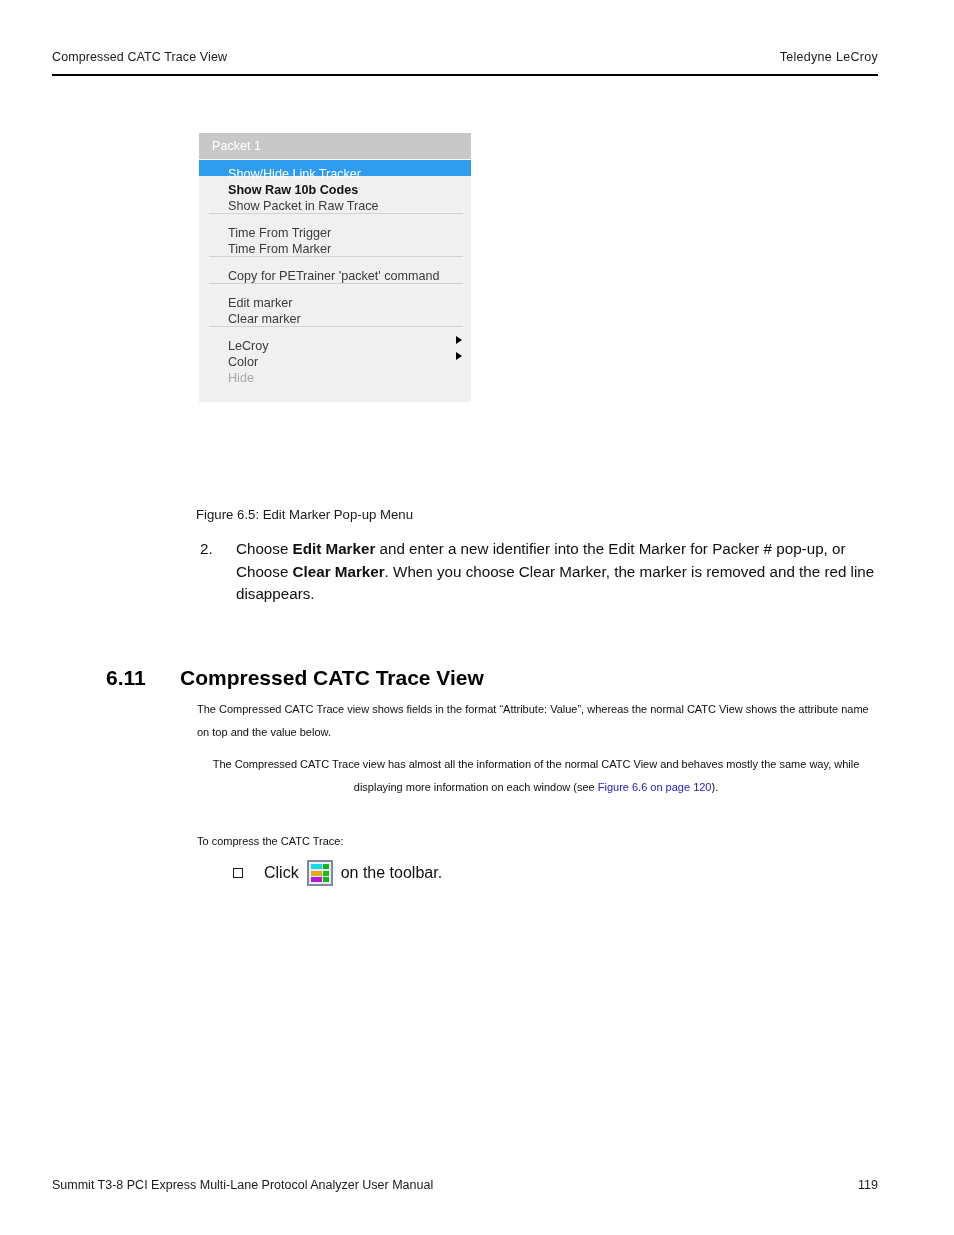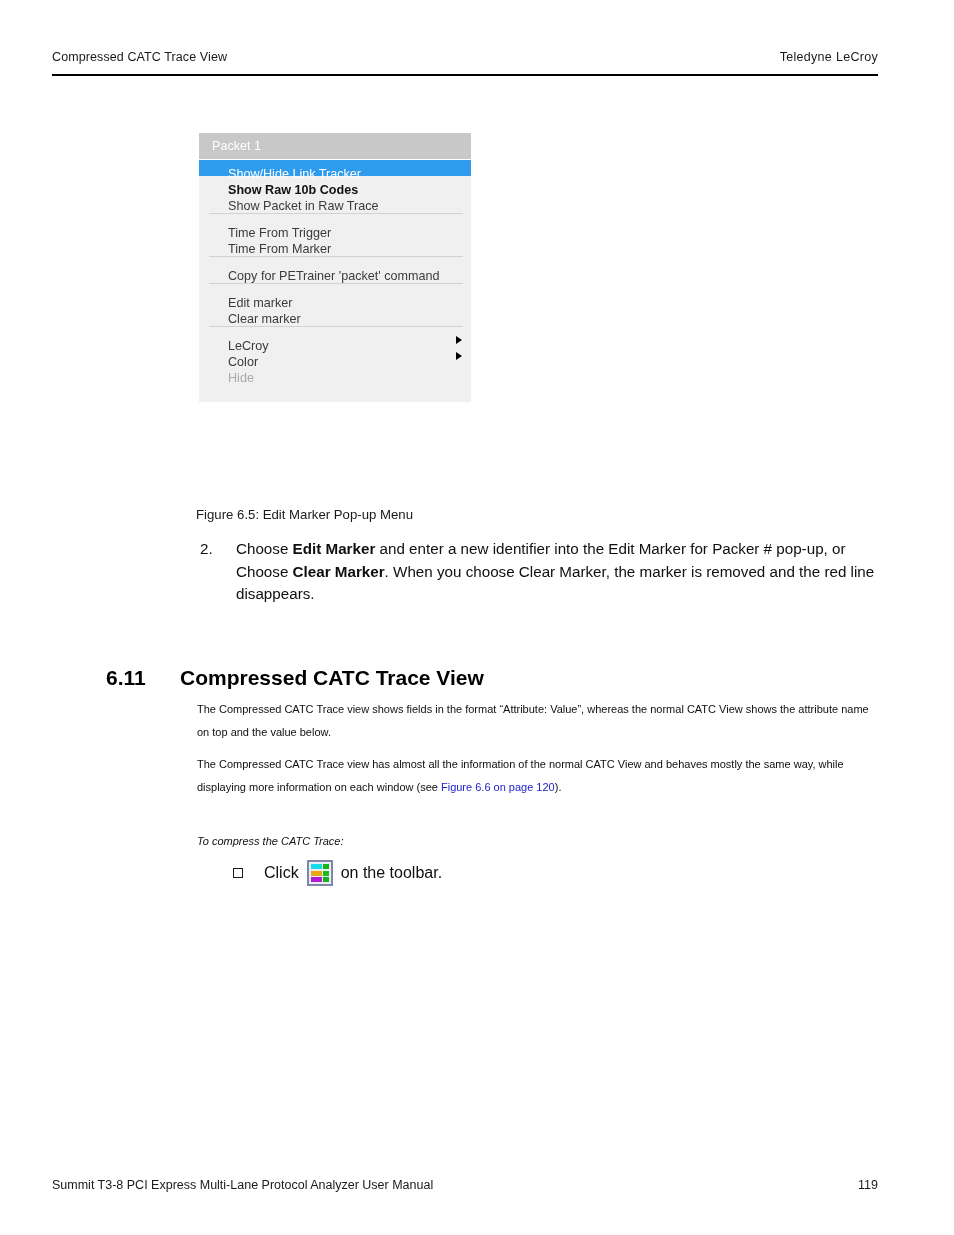--- a/index.html
+++ b/index.html
@@ -143,22 +143,22 @@
   
   .para {
     position: absolute;
     left: 197px;
     width: 678px;
     font-size: 11px;
     line-height: 22.5px;
     color: #0f0f0f;
   }
   #para-1 { top: 687px; }
-  #para-2 { top: 742px; }
-  #para-3 { top: 819px; font-style: italic; }
+  #para-2 { top: 742px; text-align: center; }
+  #para-3 { top: 819px; }
   .link { color: #2222cc; }
 
   
   .bullet-row {
     position: absolute;
     left: 233px;
     top: 860px;
     display: flex;
     align-items: center;
     font-size: 16px;

